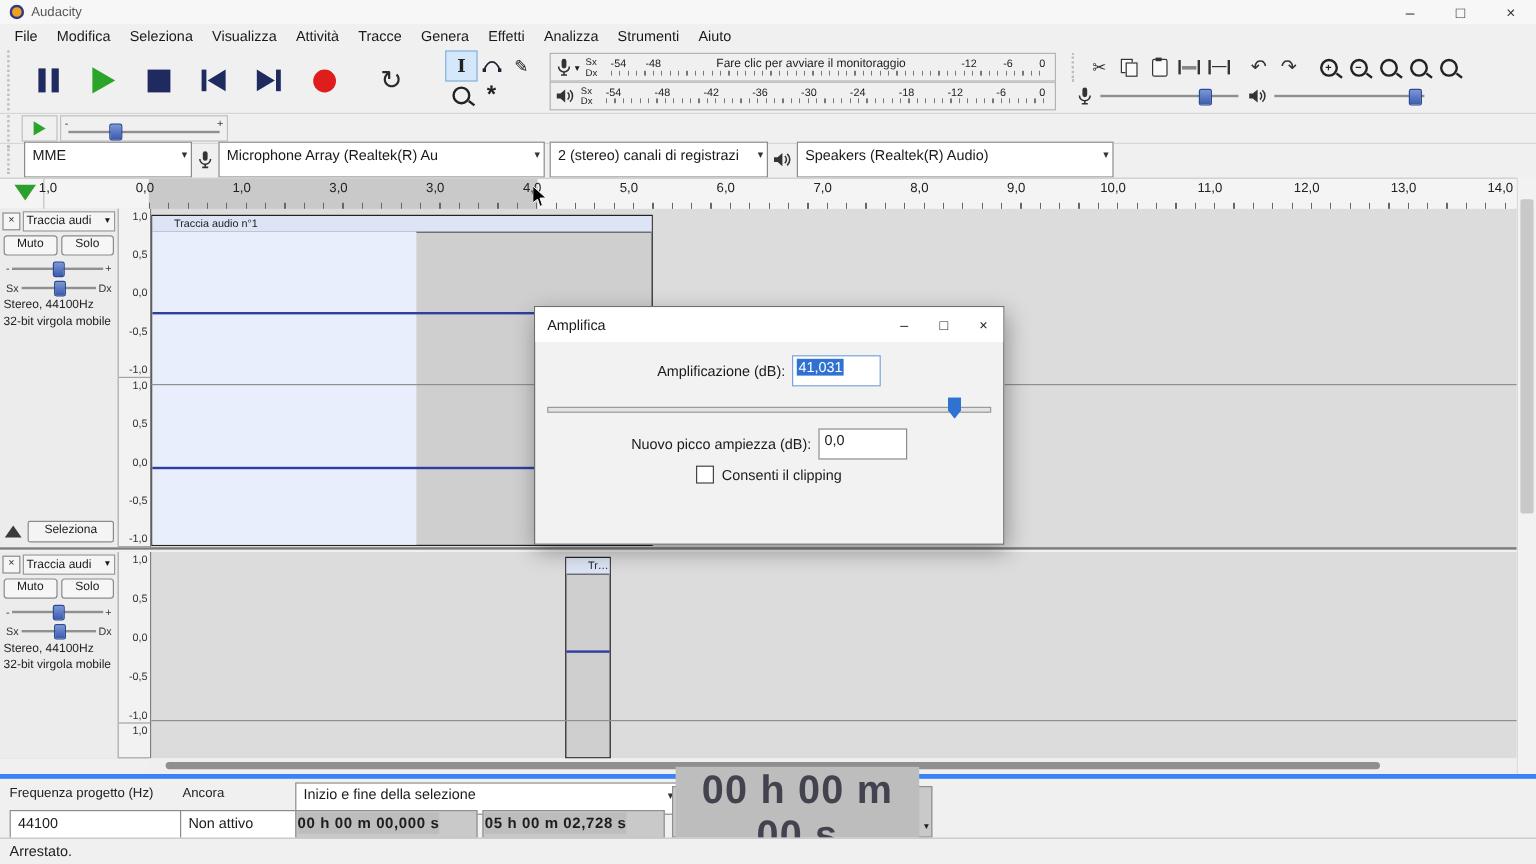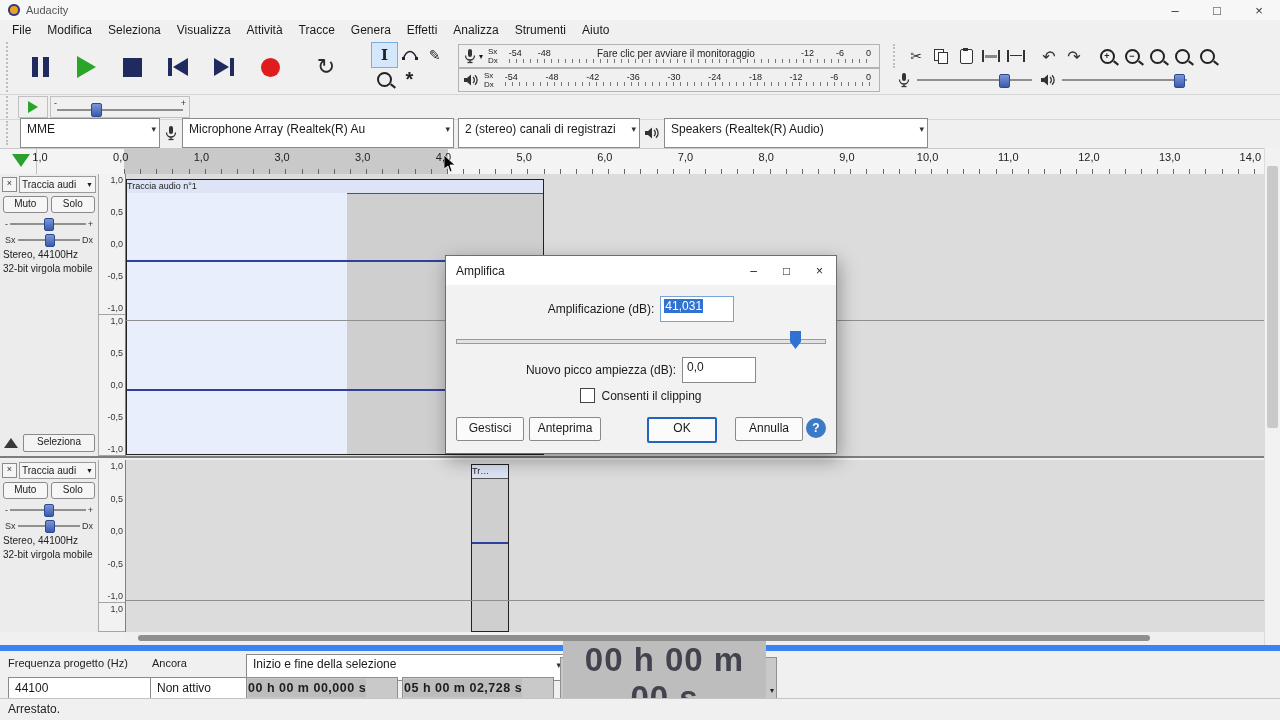--- a/index.html
+++ b/index.html
@@ -132,21 +132,21 @@
   .vr-ch { display:flex; flex-direction:column; justify-content:space-between; align-items:flex-end; padding:1px 2px; border-bottom:1px solid #a5a5a5; overflow:hidden; }
   .t1 .vr-ch { flex:1; }
   .t2 .vr-ch.full { height:140px; flex:none; }
   .t2 .vr-ch.part { flex:1; justify-content:flex-start; }
 
   .wave { flex:1; position:relative; overflow:hidden; }
   .ch-sep { position:absolute; left:0; right:0; height:1px; background:#8f8f8f; z-index:3; }
   .t1 .ch-sep { top:146px; } .t2 .ch-sep { top:140px; }
   .clip { position:absolute; border:1px solid #222; background:#cfcfcf; z-index:2; }
   .clip.c1 { left:0; top:5px; bottom:1px; width:416px; }
-  .clip-title { height:13px; background:#dce4f5; border-bottom:1px solid #555; font-size:9px; line-height:12px; padding:0 0; color:#222; white-space:nowrap; overflow:hidden; }
+  .clip-title { height:13px; background:#dce4f5; border-bottom:1px solid #555; font-size:9px; line-height:12px; padding:0 18px; color:#222; white-space:nowrap; overflow:hidden; }
   .sel-region { position:absolute; left:0; top:13px; bottom:0; width:220px; background:#e9eefc; }
   .zline { position:absolute; left:0; right:0; height:2px; background:#2e3f9e; z-index:4; }
   .c1 .z1 { top:80px; } .c1 .z2 { top:209px; }
   .clip.c2 { left:345px; top:4px; bottom:0; width:36px; }
   .c2 .z1 { top:77px; }
 
   
   .hscroll { position:absolute; left:124px; top:632px; width:1140px; height:13px; background:#efefef; }
   .hthumb { position:absolute; left:14px; top:3px; width:1012px; height:6px; background:#8f8f8f; border-radius:3px; }
   .vscroll { position:absolute; left:1264px; top:148px; width:16px; height:497px; background:#f2f2f2; border-left:1px solid #dcdcdc; }
@@ -170,21 +170,21 @@
   .checkbox { width:13px; height:13px; border:1px solid #444; background:#fff; }
   .dlg-buttons { position:absolute; left:10px; right:10px; top:161px; height:23px; }
   .d-btn { position:absolute; height:22px; background:#fbfbfb; border:1px solid #8a8a8a; font-size:12px; text-align:center; line-height:20px; border-radius:2px; }
   .d-manage { left:0; width:66px; } .d-preview { left:73px; width:70px; }
   .d-ok { left:191px; width:66px; border:2px solid #2064c0; line-height:18px; }
   .d-cancel { left:279px; width:66px; }
   .d-help { position:absolute; right:0; top:1px; width:20px; height:20px; border-radius:50%; background:#3c79c6; color:#fff;
             font-size:12px; font-weight:bold; text-align:center; line-height:20px; }
 
   
-  .selbar { position:absolute; left:0; top:645px; width:1280px; height:53px; background:#f0f0f0; border-top:6px solid #3b82f6; font-size:11px; }
+  .selbar { position:absolute; left:0; top:645px; width:1280px; height:53px; background:#f0f0f0; border-top:4px solid #3b82f6; font-size:11px; }
   .sb-label { position:absolute; color:#222; }
   .lbl-rate { left:8px; top:6px; } .lbl-snap { left:152px; top:6px; }
   .sb-dd { position:absolute; height:22px; background:#fff; border:1px solid #8a8a8a; font-size:12px; padding:3px 16px 3px 6px; white-space:nowrap; overflow:hidden; }
   .dd-rate { left:8px; top:26px; width:136px; }
   .dd-snap { left:150px; top:26px; width:90px; }
   .dd-mode { left:246px; top:3px; width:295px; height:20px; padding-top:2px; }
   .timefield { position:absolute; top:26px; width:150px; height:22px; background:#c9c9c9; border:1px solid #8f8f8f; display:flex; align-items:flex-start;flex-direction:column; }
   .tf1 { left:246px; } .tf2 { left:402px; }
   .timefield .digits { flex:1; font-weight:bold; font-size:12.5px; color:#1d1d1d; text-align:center; letter-spacing:0.5px; background:#bdbdbd; margin:1px; padding:2px 0; }
   .timefield .arr, .postime .arr { font-size:8px; padding:0 2px; color:#222; }
@@ -594,27 +594,20 @@
       <span class="dlg-thumb"></span>
     </div>
     <div class="peak-row">
       <span>Nuovo picco ampiezza (dB):</span>
       <span class="peak-field">0,0</span>
     </div>
     <div class="clip-row">
       <span class="checkbox"></span>
       <span>Consenti il clipping</span>
     </div>
-    <div class="dlg-buttons">
-      <span class="d-btn d-manage">Gestisci</span>
-      <span class="d-btn d-preview">Anteprima</span>
-      <span class="d-btn d-ok">OK</span>
-      <span class="d-btn d-cancel">Annulla</span>
-      <span class="d-help">?</span>
-    </div>
   </div>
 
   <div class="selbar">
     <span class="sb-label lbl-rate">Frequenza progetto (Hz)</span>
     <span class="sb-dd dd-rate"><span>44100</span><span class="dd-arrow">▾</span></span>
     <span class="sb-label lbl-snap">Ancora</span>
     <span class="sb-dd dd-snap"><span>Non attivo</span><span class="dd-arrow">▾</span></span>
     <span class="sb-dd dd-mode"><span>Inizio e fine della selezione</span><span class="dd-arrow">▾</span></span>
     <span class="timefield tf1">
         <span class="digits">00 h 00 m 00,000 s</span>

